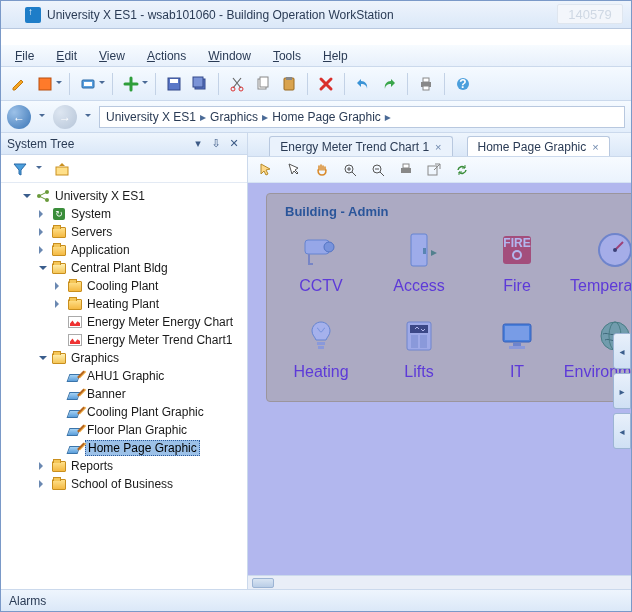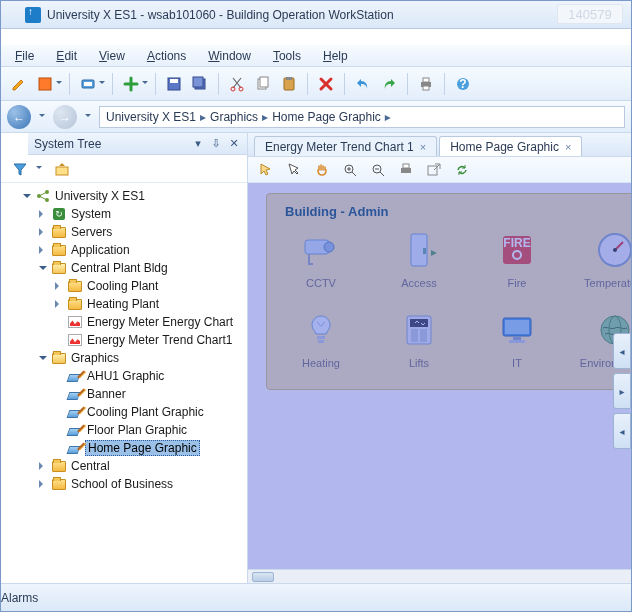--- a/index.html
+++ b/index.html
@@ -26,21 +26,21 @@
   .navcircle.dis { background: radial-gradient(circle at 30% 30%, #dde6f1, #b6c5d8); }
   .navdd { width: 10px; height: 24px; display: flex; align-items: center; justify-content: center; }
   .navdd::after { content: ""; border: 3px solid transparent; border-top-color: #4a6a96; }
   .breadcrumb { flex: 1; height: 22px; background: #fff; border: 1px solid #b8c8df; display: flex; align-items: center; padding: 0 6px; gap: 4px; overflow: hidden; }
   .breadcrumb .bc { color: #2a3b55; white-space: nowrap; }
   .breadcrumb .arr { color: #4a6a96; }
   
   .main { flex: 1; display: flex; min-height: 0; }
   
   .left { width: 247px; border-right: 1px solid #cbd9ec; display: flex; flex-direction: column; background: #fff; }
-  .panel-header { height: 22px; background: linear-gradient(#eef5fd,#dbe8f8); border-bottom: 1px solid #cbd9ec; display: flex; align-items: center; padding: 0 6px; color: #2a3b55; margin-left: 27px; }
+  .panel-header { height: 22px; background: linear-gradient(#eef5fd,#dbe8f8); border-bottom: 1px solid #cbd9ec; display: flex; align-items: center; padding: 0 6px; color: #2a3b55; }
   .panel-header .spacer { flex: 1; }
   .panel-header .pbtn { width: 14px; height: 14px; margin-left: 4px; display: flex; align-items: center; justify-content: center; color: #3c5a86; font-size: 11px; cursor: default; }
   .left-toolbar { height: 28px; display: flex; align-items: center; padding: 2px 6px; gap: 6px; border-bottom: 1px solid #e3eaf4; }
   .left-toolbar .tbtn { width: 26px; height: 22px; }
   .tree { flex: 1; overflow: auto; padding: 4px 0 8px 4px; }
   .row { display: flex; align-items: center; height: 18px; gap: 2px; padding-left: calc(var(--d,0)*16px); white-space: nowrap; cursor: default; }
   .twist { width: 12px; height: 12px; display: inline-flex; align-items: center; justify-content: center; }
   .twist::before { content: ""; width: 0; height: 0; border: 4px solid transparent; border-left-color: #6a88b1; }
   .twist.open::before { border: 4px solid transparent; border-top-color: #3a5d8c; transform: translateY(2px); }
   .twist.none::before { content: none; }
@@ -53,44 +53,44 @@
   .i-folder.open { background: linear-gradient(#fff0b3,#f4c658); }
   .i-srv { width: 12px; height: 12px; border-radius: 2px; background: #3a8d3a; color: #fff; font-size: 9px; text-align: center; line-height: 12px; }
   .i-root { width: 14px; height: 14px; }
   .i-chart { width: 14px; height: 12px; background: #fff; border: 1px solid #aaa; position: relative; }
   .i-chart::after { content: ""; position: absolute; left: 1px; right: 1px; top: 3px; height: 6px; background: linear-gradient(90deg,#e33 0 30%, transparent 30% 35%, #e33 35% 70%, transparent 70% 75%, #e33 75% 100%); clip-path: polygon(0 60%,25% 10%,50% 70%,75% 20%,100% 50%,100% 100%,0 100%); }
   .i-graphic { width: 14px; height: 12px; position: relative; }
   .i-graphic::before { content: ""; position: absolute; left: 0; top: 4px; width: 9px; height: 6px; background: linear-gradient(#a5d2f4,#5a9edb); border: 1px solid #3a74aa; transform: skewX(-20deg); }
   .i-graphic::after { content: ""; position: absolute; right: 0; top: 0; width: 2px; height: 9px; background: #b6651d; transform: rotate(45deg); box-shadow: 1px -1px 0 #f3b553; }
   
   .right { flex: 1; display: flex; flex-direction: column; min-width: 0; position: relative; background: #eaf2fc; }
-  .tabs { height: 24px; display: flex; align-items: flex-end; gap: 2px; padding: 0 6px; background: linear-gradient(#eef5fd,#dbe8f8); border-bottom: 1px solid #cbd9ec; }
+  .tabs { height: 24px; display: flex; align-items: flex-end; gap: 14px; padding: 0 6px; background: linear-gradient(#eef5fd,#dbe8f8); border-bottom: 1px solid #cbd9ec; justify-content: center; }
   .tab { height: 20px; padding: 0 10px; display: flex; align-items: center; gap: 6px; border: 1px solid #b8c8df; border-bottom: none; border-radius: 3px 3px 0 0; background: #eaf2fc; color: #2a3b55; cursor: default; }
   .tab.active { background: #fff; font-weight: 400; }
   .tab .x { color: #6e88ad; font-size: 11px; }
   .right-toolbar { height: 26px; display: flex; align-items: center; padding: 0 6px; gap: 4px; background: linear-gradient(#f7fbff,#ebf3fd); border-bottom: 1px solid #d6e3f3; }
   .viewport { flex: 1; position: relative; overflow: hidden; background: #fff; }
   .overlay { position: absolute; left: 0; top: 0; right: 0; bottom: 0; background: rgba(72,84,214,0.42); pointer-events: none; }
   .vp-inner { position: absolute; left: 0; top: 0; width: 120%; padding: 10px 18px; }
   .card { background: #f5e9b6; border: 1px solid #d8c574; border-radius: 4px; padding: 10px 18px 20px; }
   .card-title { color: #16566e; font-size: 13px; font-weight: 600; margin-bottom: 8px; }
   .iconrow { display: flex; gap: 26px; }
   .tile { width: 72px; display: flex; flex-direction: column; align-items: center; gap: 4px; }
   .tile .ti { width: 52px; height: 46px; display: flex; align-items: center; justify-content: center; }
-  .tile .tl { color: #737373; font-size: 11px; text-align: center; }
+  .tile .tl { color: #6d28d9; font-size: 16px; text-align: center; }
   .iconrow + .iconrow { margin-top: 18px; }
   .hscroll { position: absolute; left: 0; right: 0; bottom: 0; height: 14px; background: #e9eef7; border-top: 1px solid #cbd9ec; display: flex; }
   .hscroll .thumb { width: 22px; height: 10px; margin: 2px 0 0 4px; background: linear-gradient(#d9e5f3,#b9cde6); border: 1px solid #9cb4d4; border-radius: 2px; }
   
   .dock { position: absolute; right: 0; top: 200px; display: flex; flex-direction: column; gap: 4px; }
   .dock .dh { width: 18px; height: 36px; background: linear-gradient(#e8f0fb,#cfe0f4); border: 1px solid #9cb4d4; border-radius: 3px 0 0 3px; display: flex; align-items: center; justify-content: center; color: #3a5d8c; font-size: 10px; }
   
   .sv { width: 44px; height: 40px; }
   
-  .alarms { height: 28px; background: linear-gradient(#eef5fd,#dbe8f8); border-top: 1px solid #cbd9ec; display: flex; align-items: center; padding: 0 0; color: #2a3b55; text-align: center; }
+  .alarms { height: 22px; background: linear-gradient(#eef5fd,#dbe8f8); border-top: 1px solid #cbd9ec; display: flex; align-items: center; padding: 0 8px; color: #2a3b55; text-align: center; }
   
   .ghost { position: absolute; right: 8px; top: 3px; width: 66px; height: 20px; border: 1px solid #dfe6ef; background: #f3f6fb; color: #cfd8e4; font-size: 13px; display: flex; align-items: center; justify-content: center; border-radius: 2px; pointer-events: none; }
   .titlebar { position: relative; }
 </style>
 </head>
 <body>
 
 <div class="titlebar">
   <div class="app-icon"></div>
   <div class="title">University X ES1 - wsab101060 - Building Operation WorkStation</div>
@@ -349,21 +349,21 @@
           <span class="nicon">
             <span class="i-graphic"></span>
           </span>
           <span class="label sel">Home Page Graphic</span>
         </div>
         <div class="row" style="--d: 2;">
           <span class="twist "></span>
           <span class="nicon">
             <span class="i-folder"></span>
           </span>
-          <span class="label">Central</span>
+          <span class="label">Reports</span>
         </div>
         <div class="row" style="--d: 2;">
           <span class="twist "></span>
           <span class="nicon">
             <span class="i-folder"></span>
           </span>
           <span class="label">School of Business</span>
         </div>
       </div>
   </div>

